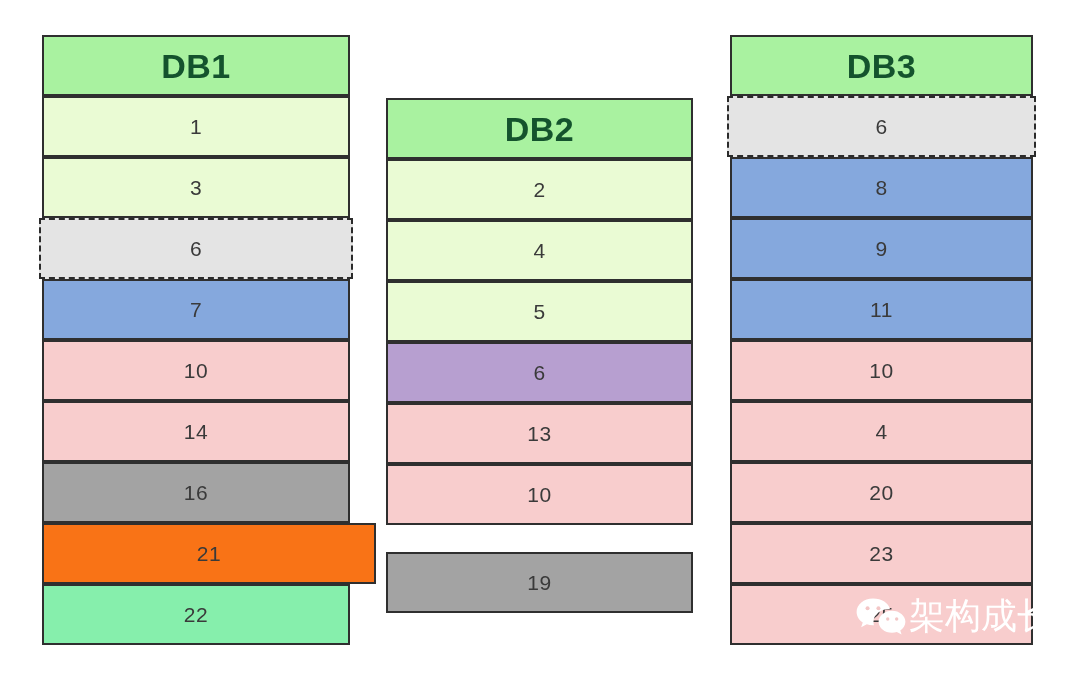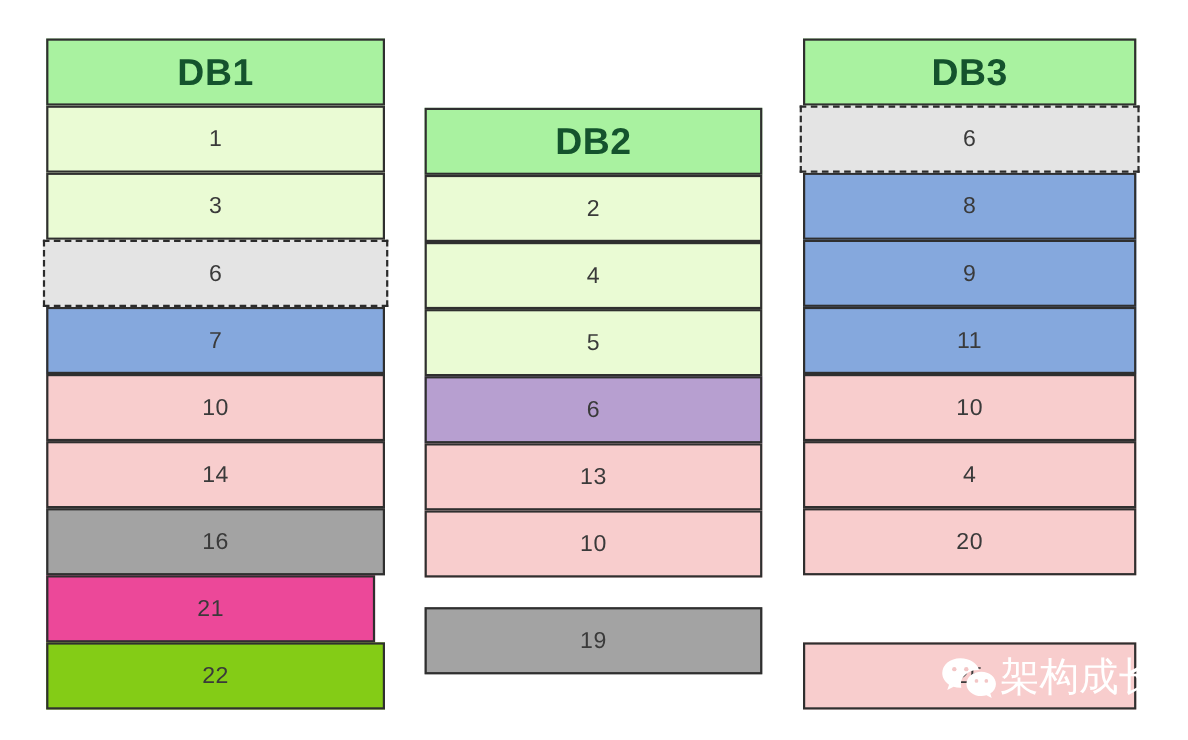--- a/index.html
+++ b/index.html
@@ -83,42 +83,43 @@
 <div class="canvas">
   <div class="db-column" id="col-db1" style="left: 0px; top: 0px; width: 1080px; height: 673px;">
       <div class="cell header" style="left: 42px; top: 35px; width: 308px; height: 61px; background: rgb(169, 242, 160);">DB1</div>
       <div class="cell" style="left: 42px; top: 96px; width: 308px; height: 61px; background: rgb(234, 251, 212);">1</div>
       <div class="cell" style="left: 42px; top: 157px; width: 308px; height: 61px; background: rgb(234, 251, 212);">3</div>
       <div class="cell dashed" style="left: 39px; top: 218px; width: 314px; height: 61px; background: rgb(228, 228, 228);">6</div>
       <div class="cell" style="left: 42px; top: 279px; width: 308px; height: 61px; background: rgb(133, 168, 221);">7</div>
       <div class="cell" style="left: 42px; top: 340px; width: 308px; height: 61px; background: rgb(248, 205, 205);">10</div>
       <div class="cell" style="left: 42px; top: 401px; width: 308px; height: 61px; background: rgb(248, 205, 205);">14</div>
       <div class="cell" style="left: 42px; top: 462px; width: 308px; height: 61px; background: #a3a3a3;">16</div>
-      <div class="cell" style="left: 42px; top: 523px; width: 299px; height: 61px; background: #ec4899;">21</div>
-      <div class="cell" style="left: 42px; top: 584px; width: 308px; height: 61px; background: #84cc16;">22</div>
+      <div class="cell" style="left: 42px; top: 523px; width: 334px; height: 61px; background: #f97316;">21</div>
+      <div class="cell" style="left: 42px; top: 584px; width: 308px; height: 61px; background: #86efac;">22</div>
     </div>
   <div class="db-column" id="col-db2" style="left: 0px; top: 0px; width: 1080px; height: 589px;">
       <div class="cell header" style="left: 386px; top: 98px; width: 307px; height: 61px; background: rgb(169, 242, 160);">DB2</div>
       <div class="cell" style="left: 386px; top: 159px; width: 307px; height: 61px; background: rgb(234, 251, 212);">2</div>
       <div class="cell" style="left: 386px; top: 220px; width: 307px; height: 61px; background: rgb(234, 251, 212);">4</div>
       <div class="cell" style="left: 386px; top: 281px; width: 307px; height: 61px; background: rgb(234, 251, 212);">5</div>
       <div class="cell" style="left: 386px; top: 342px; width: 307px; height: 61px; background: rgb(183, 159, 208);">6</div>
       <div class="cell" style="left: 386px; top: 403px; width: 307px; height: 61px; background: rgb(248, 205, 205);">13</div>
       <div class="cell" style="left: 386px; top: 464px; width: 307px; height: 61px; background: rgb(248, 205, 205);">10</div>
       <div class="cell" style="left: 386px; top: 552px; width: 307px; height: 61px; background: #a3a3a3;">19</div>
     </div>
   <div class="db-column" id="col-db3" style="left: 0px; top: 0px; width: 1080px; height: 577px;">
       <div class="cell header" style="left: 730px; top: 35px; width: 303px; height: 61px; background: rgb(169, 242, 160);">DB3</div>
       <div class="cell dashed" style="left: 727px; top: 96px; width: 309px; height: 61px; background: rgb(228, 228, 228);">6</div>
       <div class="cell" style="left: 730px; top: 157px; width: 303px; height: 61px; background: rgb(133, 168, 221);">8</div>
       <div class="cell" style="left: 730px; top: 218px; width: 303px; height: 61px; background: rgb(133, 168, 221);">9</div>
       <div class="cell" style="left: 730px; top: 279px; width: 303px; height: 61px; background: rgb(133, 168, 221);">11</div>
       <div class="cell" style="left: 730px; top: 340px; width: 303px; height: 61px; background: rgb(248, 205, 205);">10</div>
       <div class="cell" style="left: 730px; top: 401px; width: 303px; height: 61px; background: rgb(248, 205, 205);">4</div>
       <div class="cell" style="left: 730px; top: 462px; width: 303px; height: 61px; background: rgb(248, 205, 205);">20</div>
+      <div class="cell" style="left: 730px; top: 523px; width: 303px; height: 61px; background: rgb(248, 205, 205);">23</div>
       <div class="cell" style="left: 730px; top: 584px; width: 303px; height: 61px; background: rgb(248, 205, 205);">25</div>
     </div>
 
   <div class="watermark" id="watermark" style="left: 855px; top: 596px;">
     <span class="wm-logo">
       <svg viewBox="0 0 64 50" width="52" height="40" aria-hidden="true">
         <path d="M22 3C10.5 3 1.5 10.6 1.5 19.9c0 5.3 3 10 7.7 13.1l-2 6.1 7.1-3.7c2.4.7 4.9 1.1 7.7 1.1h1.2c-.4-1.3-.6-2.7-.6-4.1 0-8.9 8.7-16.1 19.4-16.1h1.2C41.8 8.9 32.9 3 22 3z" fill="#ffffff"></path>
         <circle cx="15.2" cy="15.4" r="2.5" fill="#f3c6c6"></circle>
         <circle cx="28.8" cy="15.4" r="2.5" fill="#f3c6c6"></circle>
         <path d="M62.5 32.2c0-7.6-7.5-13.8-16.7-13.8S29 24.6 29 32.2C29 39.9 36.6 46 45.8 46c2.1 0 4.1-.3 6-.9l5.9 3.1-1.6-5.1c3.9-2.6 6.4-6.5 6.4-10.9z" fill="#ffffff"></path>

